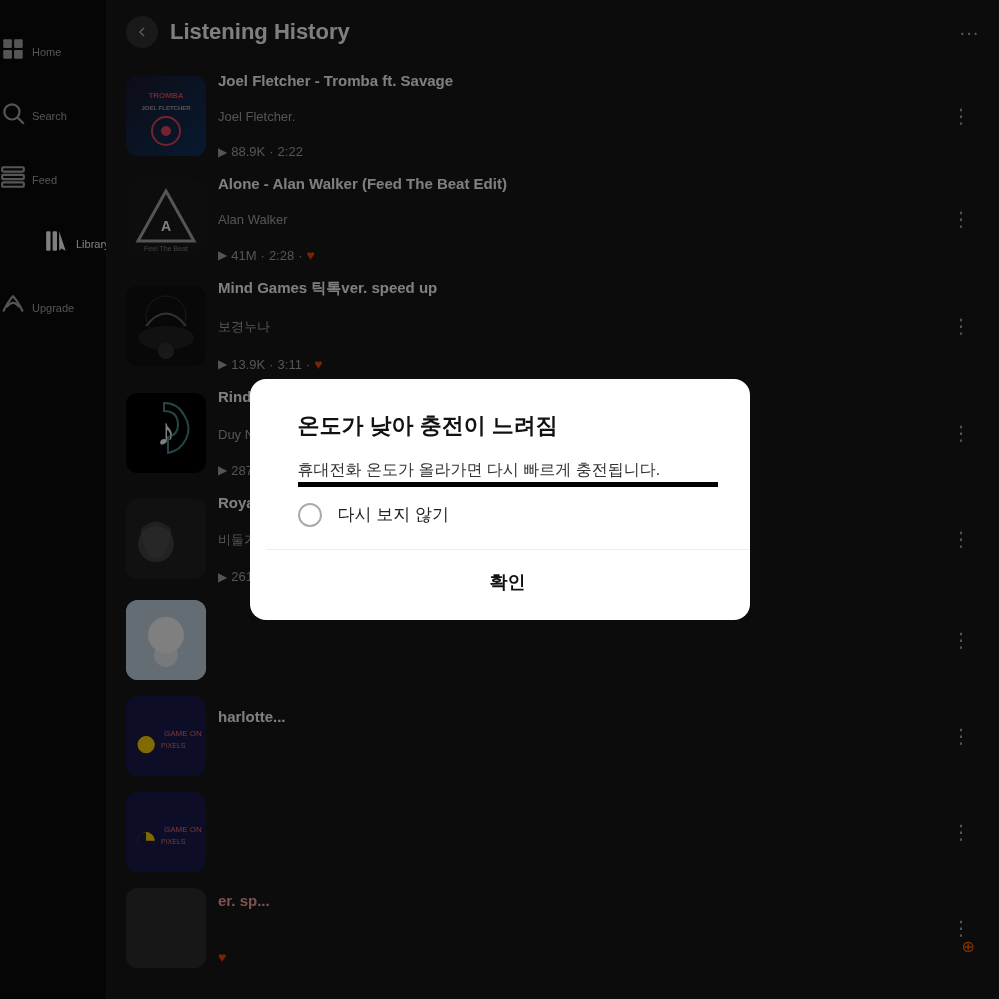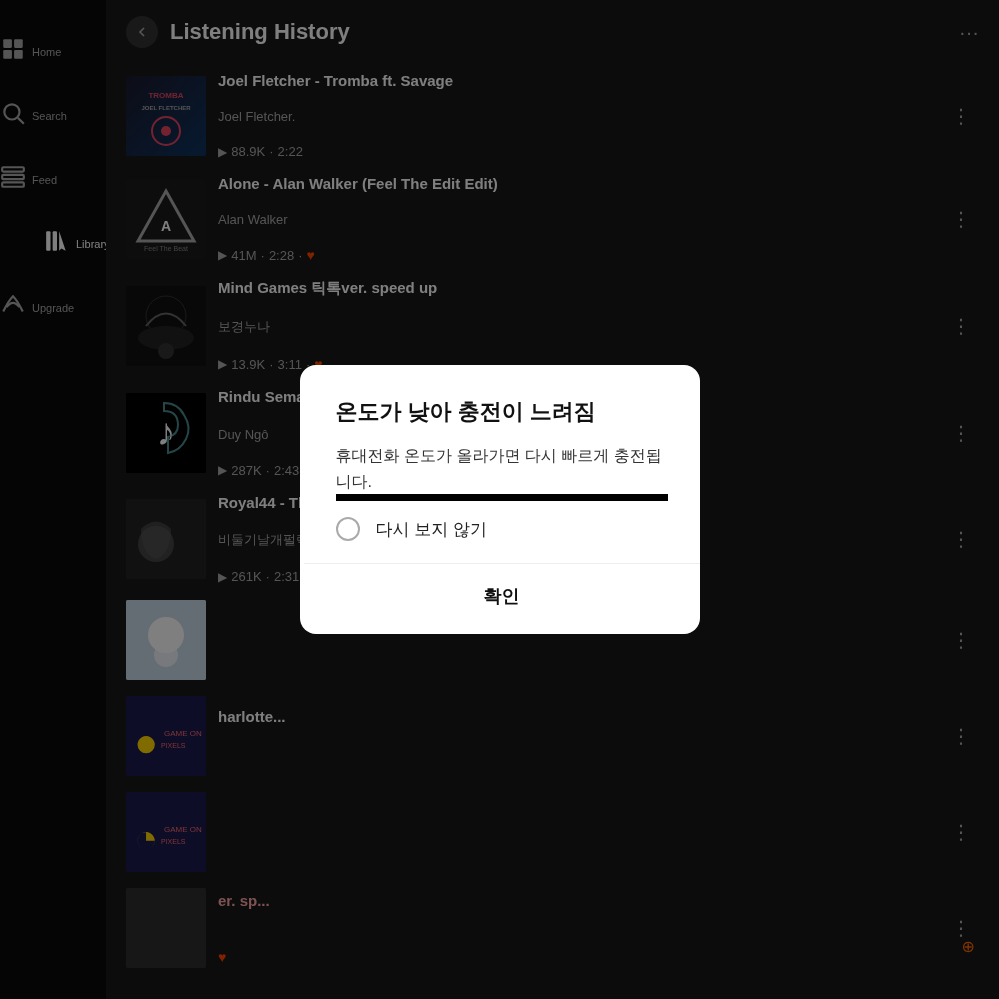--- a/index.html
+++ b/index.html
@@ -95,21 +95,21 @@
       align-items: center;
       padding: 8px 12px;
       gap: 12px;
       border-radius: 4px;
       cursor: pointer;
       position: relative;
     }
     .track-thumb {
       width: 80px;
       height: 80px;
-      border-radius: 2px;
+      border-radius: 12px;
       flex-shrink: 0;
       overflow: hidden;
       position: relative;
     }
     .track-info {
       flex: 1;
       display: flex;
       flex-direction: column;
       gap: 20px;
     }
@@ -192,41 +192,41 @@
       z-index: 100;
       display: flex;
       align-items: center;
       justify-content: center;
     }
 
     
     .dialog {
       background: #fff;
       border-radius: 16px;
-      width: 400px;
-      padding: 32px 32px 0 36px;
+      width: 500px;
+      padding: 32px 32px 0 48px;
       position: relative;
     }
     .dialog-title {
       font-size: 22px;
       font-weight: 700;
       color: #111;
       margin-bottom: 16px;
     }
     .dialog-body {
       font-size: 16px;
       color: #333;
       line-height: 1.6;
     }
     .dialog-checkbox-row {
       display: flex;
-      align-items: flex-end;
+      align-items: flex-start;
       gap: 16px;
       padding: 16px 0;
-      border-top: 7px solid #000000;
+      border-top: 5px solid #000000;
     }
     .dialog-checkbox {
       width: 24px; height: 24px;
       border: 2px solid #aaa;
       border-radius: 50%;
       flex-shrink: 0;
       cursor: pointer;
     }
     .dialog-checkbox-label {
       font-size: 17px;
@@ -348,21 +348,21 @@
     <div class="track-item">
       <div class="track-thumb thumb-walker">
         <svg width="80" height="80" viewBox="0 0 80 80">
           <rect width="80" height="80" fill="#1a1a1a"></rect>
           <polygon points="40,12 68,62 12,62" fill="none" stroke="#aaa" stroke-width="3"></polygon>
           <text x="40" y="52" text-anchor="middle" fill="#fff" font-size="14" font-weight="bold" font-family="Arial">A</text>
           <text x="40" y="72" text-anchor="middle" fill="#888" font-size="7" font-family="Arial">Feel The Beat</text>
         </svg>
       </div>
       <div class="track-info">
-        <span class="track-title">Alone  -  Alan Walker (Feel The Edit Edit)</span>
+        <span class="track-title">Alone  -  Alan Walker (Feed The Beat Edit)</span>
         <span class="track-artist">Alan Walker</span>
         <span class="track-meta">
           <span class="play-icon">▶</span>
           <span>41M</span>
           <span>·</span>
           <span>2:28</span>
           <span> · </span>
           <span class="heart-icon">♥</span>
         </span>
       </div>

